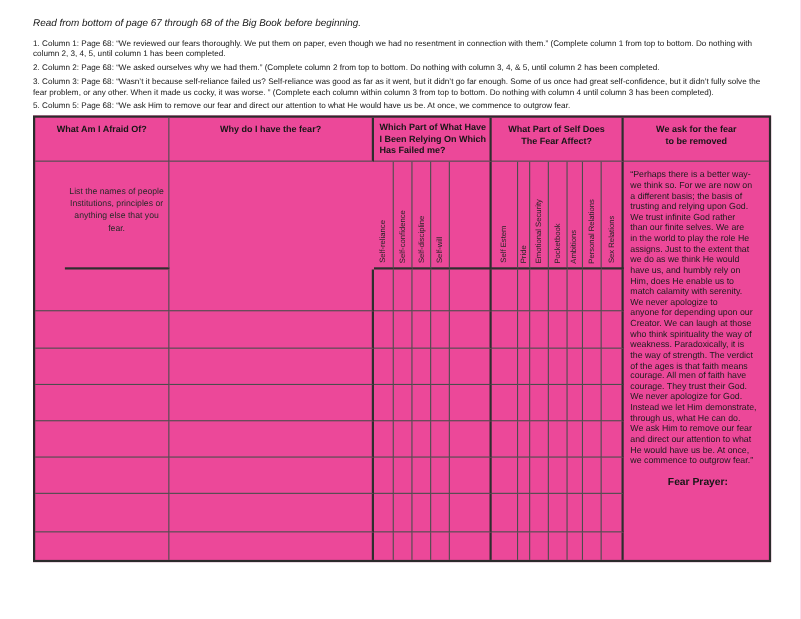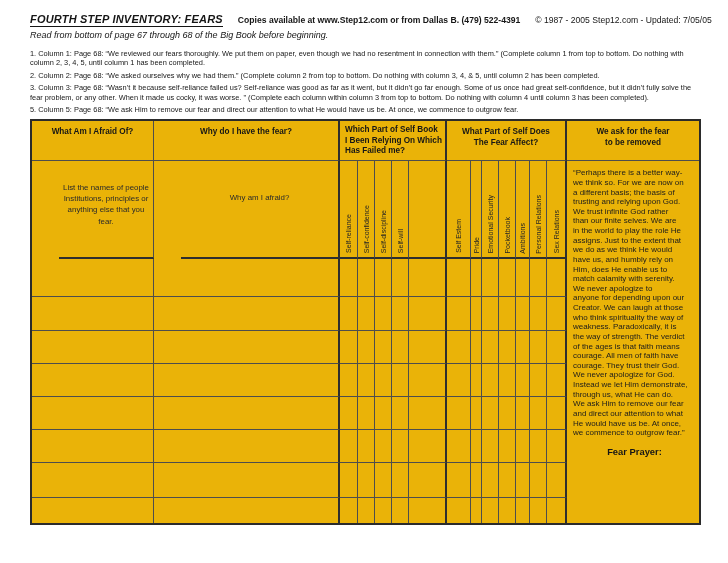--- a/index.html
+++ b/index.html
@@ -27,21 +27,21 @@
   .instr { font-size: 7.4px; line-height: 1.27; margin-bottom: 3px; }
 
   
   .grid {
     margin-top: 5px;
     display: grid;
     grid-template-columns: 122px 186px 18px 17px 17px 17px 38px 24px 11px 17px 17px 14px 17px 20px 132px;
     grid-template-rows: 40px 98px 38px 34px 33px 33px 33px 33px 35px 25px;
     border: 2px solid #2b2b2b;
     width: 667px;
-    background: #eab308;
+    background: #ec4899;
   }
   .cell { border-right: 1px solid #4d4d4d; border-bottom: 1px solid #4d4d4d; box-sizing: border-box; }
   .br2 { border-right-width: 2px; border-right-color: #2e2e2e; }
   .br0 { border-right: none; }
   .bb2 { border-bottom-width: 2px; border-bottom-color: #2e2e2e; }
   .bb0 { border-bottom: none; }
 
   .hc {
     font-size: 8.2px; font-weight: bold; line-height: 1.25;
     display: flex; align-items: flex-start; justify-content: center;
@@ -65,50 +65,44 @@
   .rpanel { padding: 7px 3px 12px 6px; }
   .rp-body { font-size: 8px; line-height: 1.205; white-space: pre-line; color: #1c1c1c; }
   .rp-title { margin-top: 8px; font-size: 9.4px; font-weight: bold; text-align: center; }
   .rp-prayer { margin-top: 1px; font-size: 8.3px; line-height: 1.3; white-space: pre-line; padding-left: 3px; }
 </style>
 </head>
 <body>
 
 <div class="page">
 
-  <div class="titlebar">
-    <span class="doc-title">FOURTH STEP INVENTORY:    FEARS</span>
-    <span class="copies">Copies available at www.Step12.com or from Dallas B.  (479) 522-4391</span>
-    <span class="copyright">© 1987 - 2005  Step12.com - Updated: 7/05/05</span>
-  </div>
   <div class="readnote">Read from bottom of page 67 through  68  of the Big Book before beginning.</div>
 
   <div class="instructions">
     <div class="instr">1.  Column 1: Page 68: “We reviewed our fears thoroughly.  We put them on paper, even though we had no resentment in connection with them.”  (Complete column 1 from top to bottom.  Do nothing with column 2, 3, 4, 5, until column 1 has been completed.</div>
     <div class="instr">2.  Column 2: Page 68: “We asked ourselves why we had them.”  (Complete column 2 from top to bottom. Do nothing with column 3, 4, &amp; 5,  until column 2 has been completed.</div>
     <div class="instr">3.  Column 3: Page 68: “Wasn’t it because self-reliance failed us?  Self-reliance was good as far as it went, but it didn’t go far enough.  Some of us once had great self-confidence, but it didn’t fully solve the fear problem, or any other.  When it made us cocky, it was worse. ”  (Complete each column within column 3 from top to bottom. Do nothing with column 4 until column 3 has been completed).</div>
     <div class="instr">5.  Column 5: Page 68: “We ask Him to remove our fear and direct our attention to what He would have us be.  At once, we commence to outgrow fear.</div>
   </div>
 
   <div class="grid">
 
     <div class="cell hc" style="grid-row:1; grid-column:1;">What Am I Afraid Of?</div>
     <div class="cell hc br2" style="grid-row:1; grid-column:2;">Why do I have the fear?</div>
-    <div class="cell hc hc-left br2" style="grid-row:1; grid-column:3 / span 5;">Which Part of Self Book
+    <div class="cell hc hc-left br2" style="grid-row:1; grid-column:3 / span 5;">Which Part of What Have
 I Been Relying On Which
 Has Failed me?</div>
     <div class="cell hc br2" style="grid-row:1; grid-column:8 / span 7;">What Part of Self Does
 The Fear Affect?</div>
     <div class="cell hc br0" style="grid-row:1; grid-column:15;">We ask for the fear
 to be removed</div>
 
     <div class="cell subcell sub1 bb2" style="grid-row:2; grid-column:1;">List the names of people
 Institutions,   principles or
 anything else that you fear.</div>
-    <div class="cell subcell sub2 br2 bb2" style="grid-row:2; grid-column:2;">Why am I afraid?</div>
 
     <div class="cell vc bb2" style="grid-row:2; grid-column:3;">
         <span>Self-reliance</span>
       </div>
     <div class="cell vc bb2" style="grid-row:2; grid-column:4;">
         <span>Self-confidence</span>
       </div>
     <div class="cell vc bb2" style="grid-row:2; grid-column:5;">
         <span>Self-discipline</span>
       </div>

